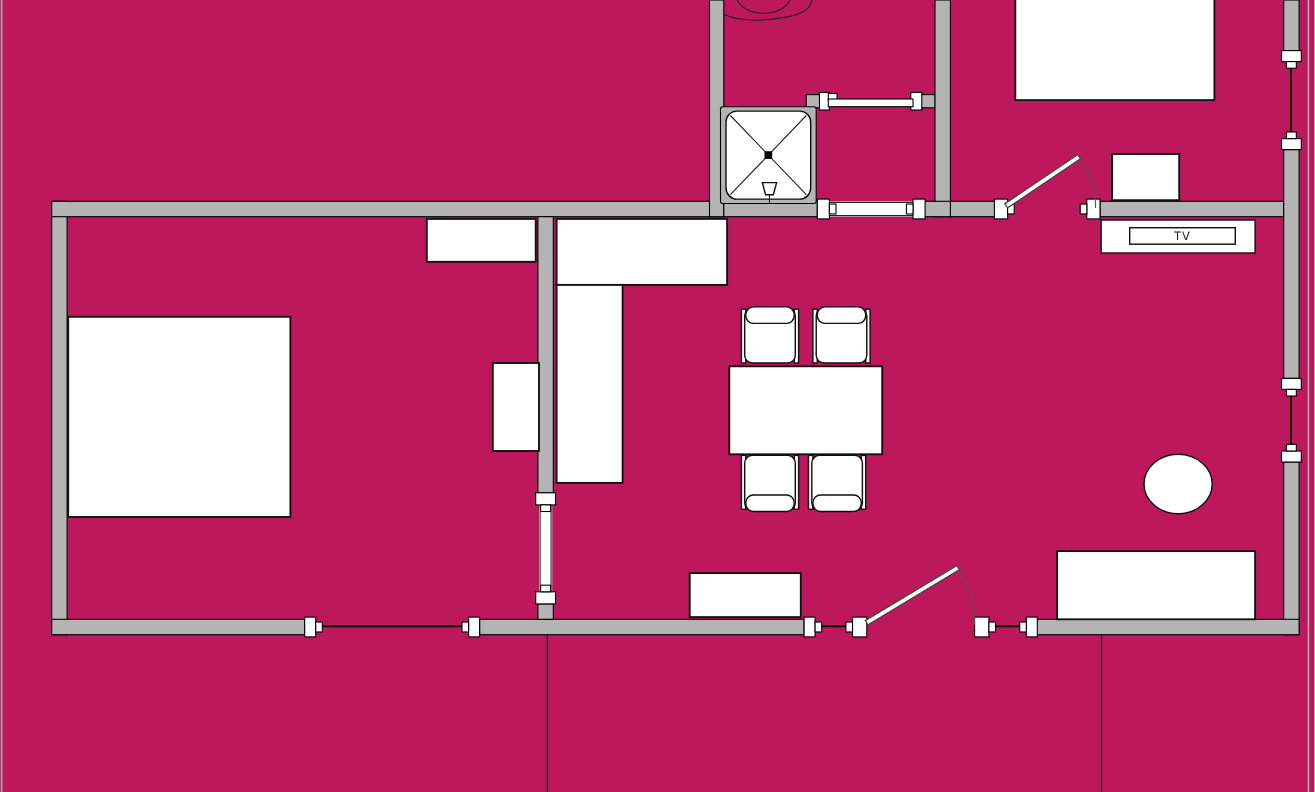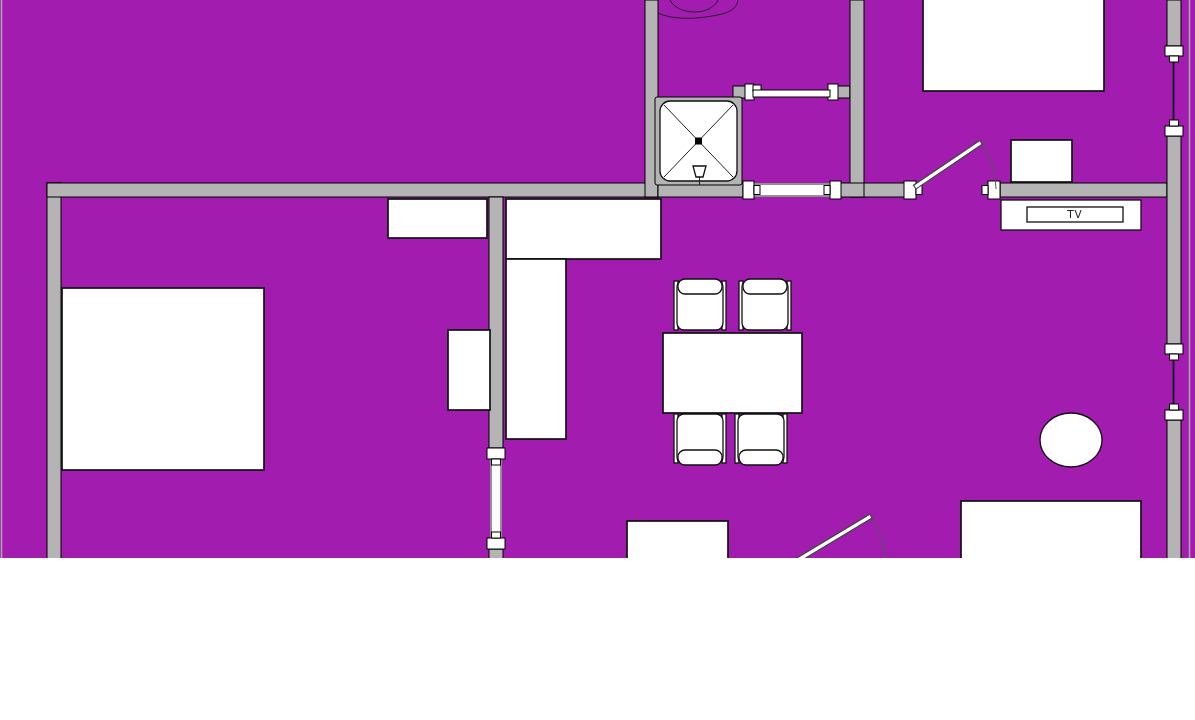--- a/index.html
+++ b/index.html
@@ -1,16 +1,16 @@
 <!DOCTYPE html>
 <html style="--wall-fill: #b4b4b4; --wall-outline: #000000; --furn-fill: #ffffff; --furn-outline: #111111; --frame-color: #aaaaaa;"><head>
 <meta charset="utf-8">
 <style>
   html,body{margin:0;padding:0;background:#fff;}
-  .stage{position:relative;width:1195px;height:558px;background:#a21caf;overflow:hidden;
+  .stage{position:relative;width:1195px;height:720px;background:#be185d;overflow:hidden;
          font-family:"DejaVu Sans","Liberation Sans",sans-serif;}
   svg{display:block}
   .wall{fill:var(--wall-fill,#b4b4b4);stroke:var(--wall-outline,#000);stroke-width:1;}
   .cap{fill:#fff;stroke:#000;stroke-width:1;}
   .glass{stroke:#000;stroke-width:1.6;fill:none;}
   .furn{fill:var(--furn-fill,#fff);stroke:var(--furn-outline,#111);stroke-width:1.7;}
   .furn-thin{fill:#fff;stroke:#111;stroke-width:1.3;}
   .leaf{fill:#fff;stroke:#444;stroke-width:1.2;}
   .arc{fill:none;stroke:#555;stroke-width:1;}
   .outline-thin{fill:none;stroke:#222;stroke-width:1;}

